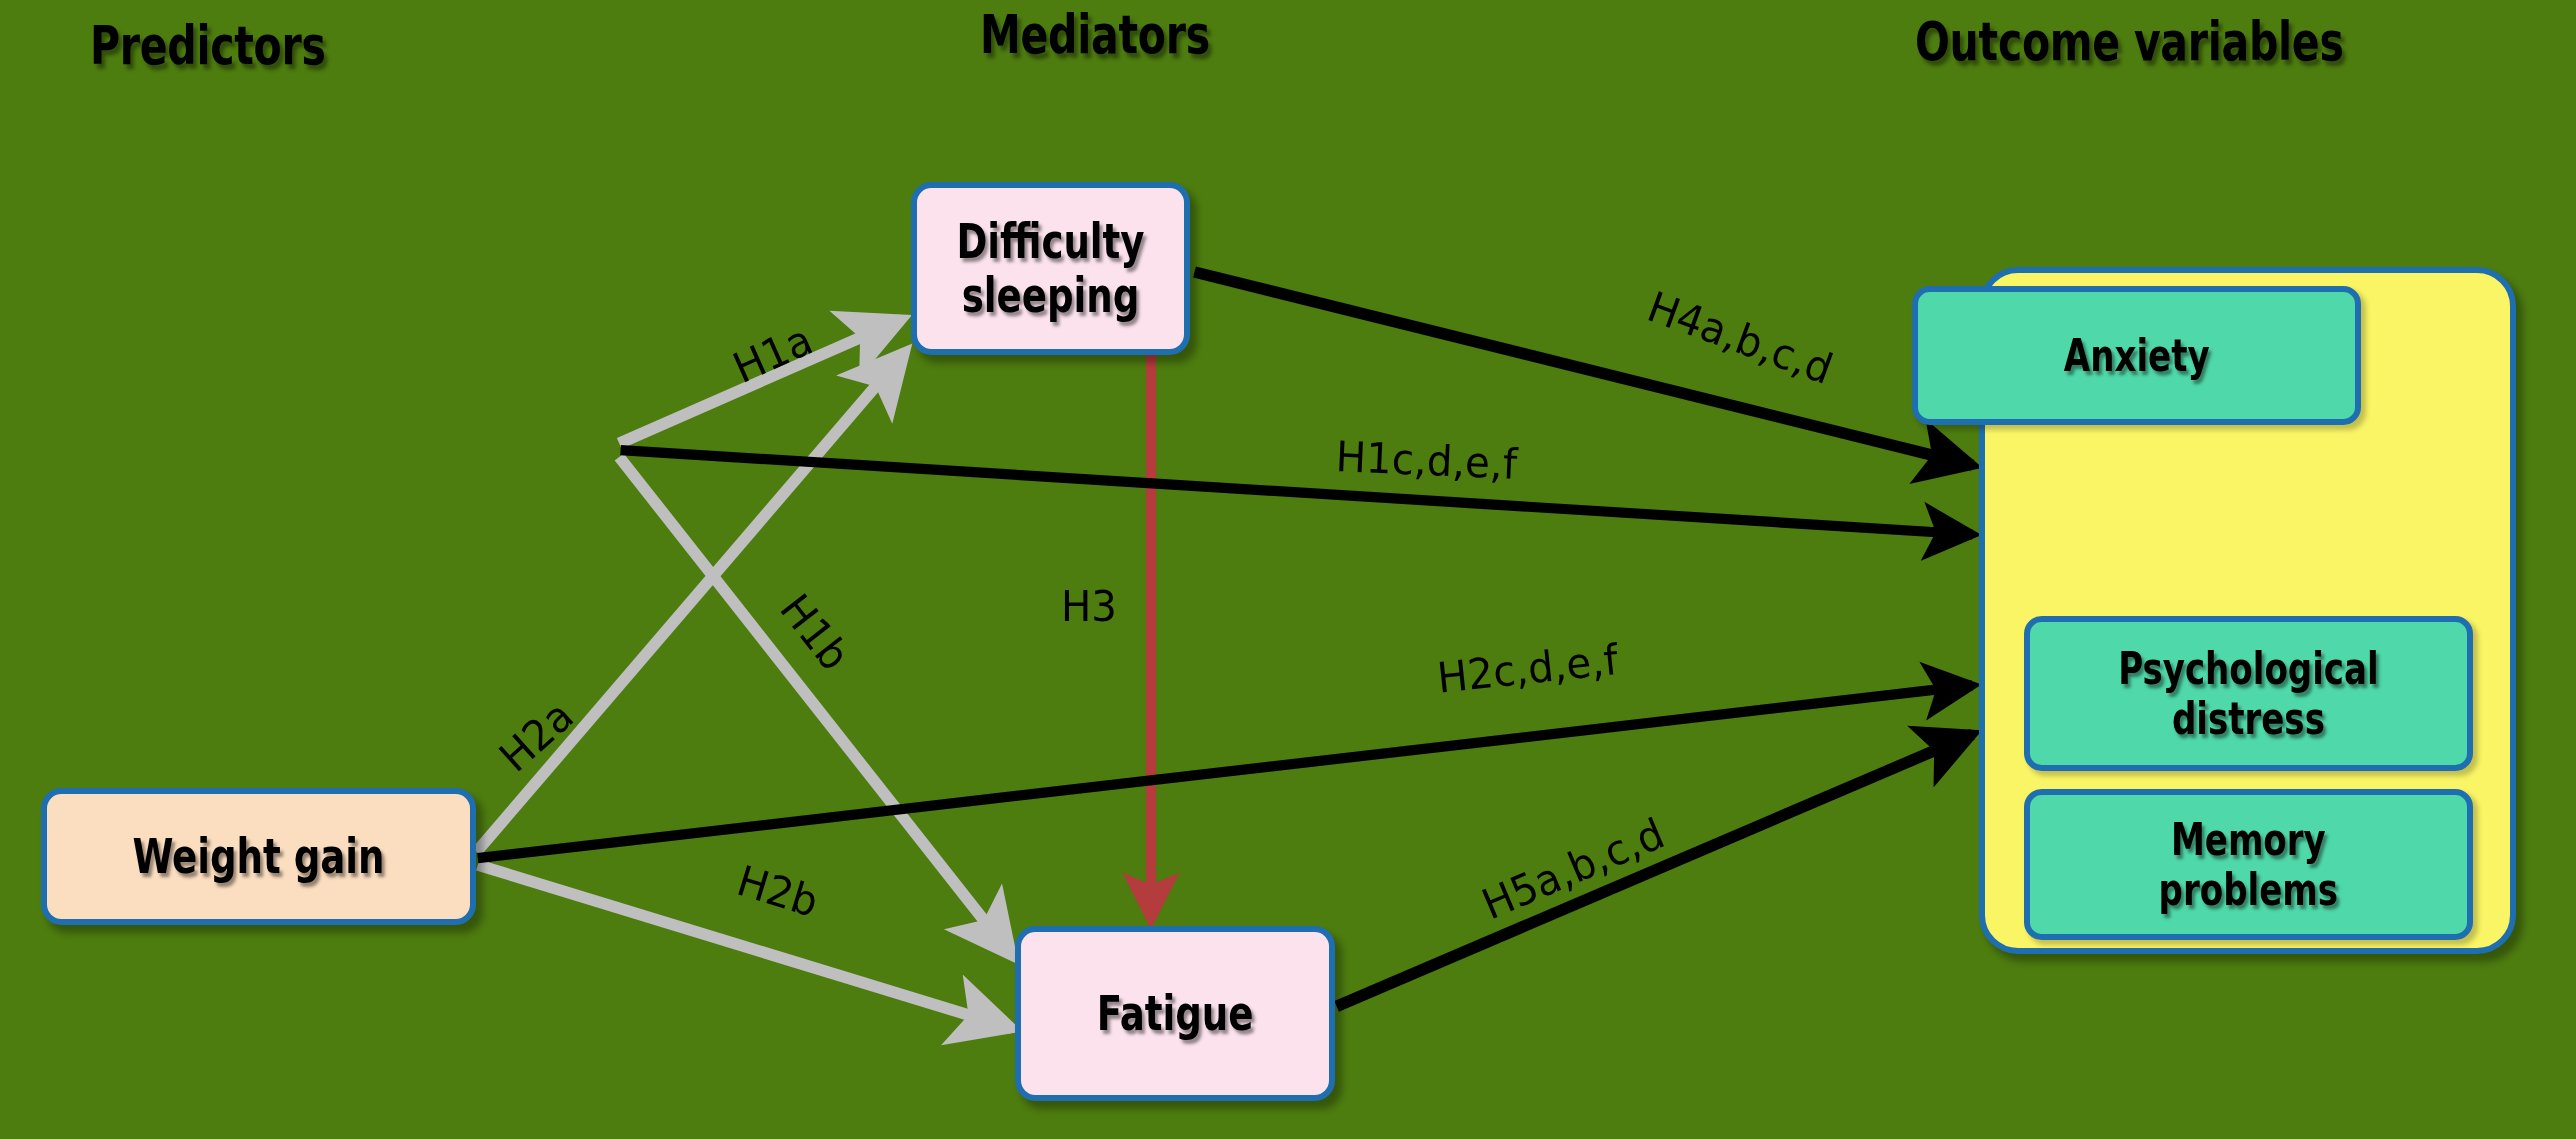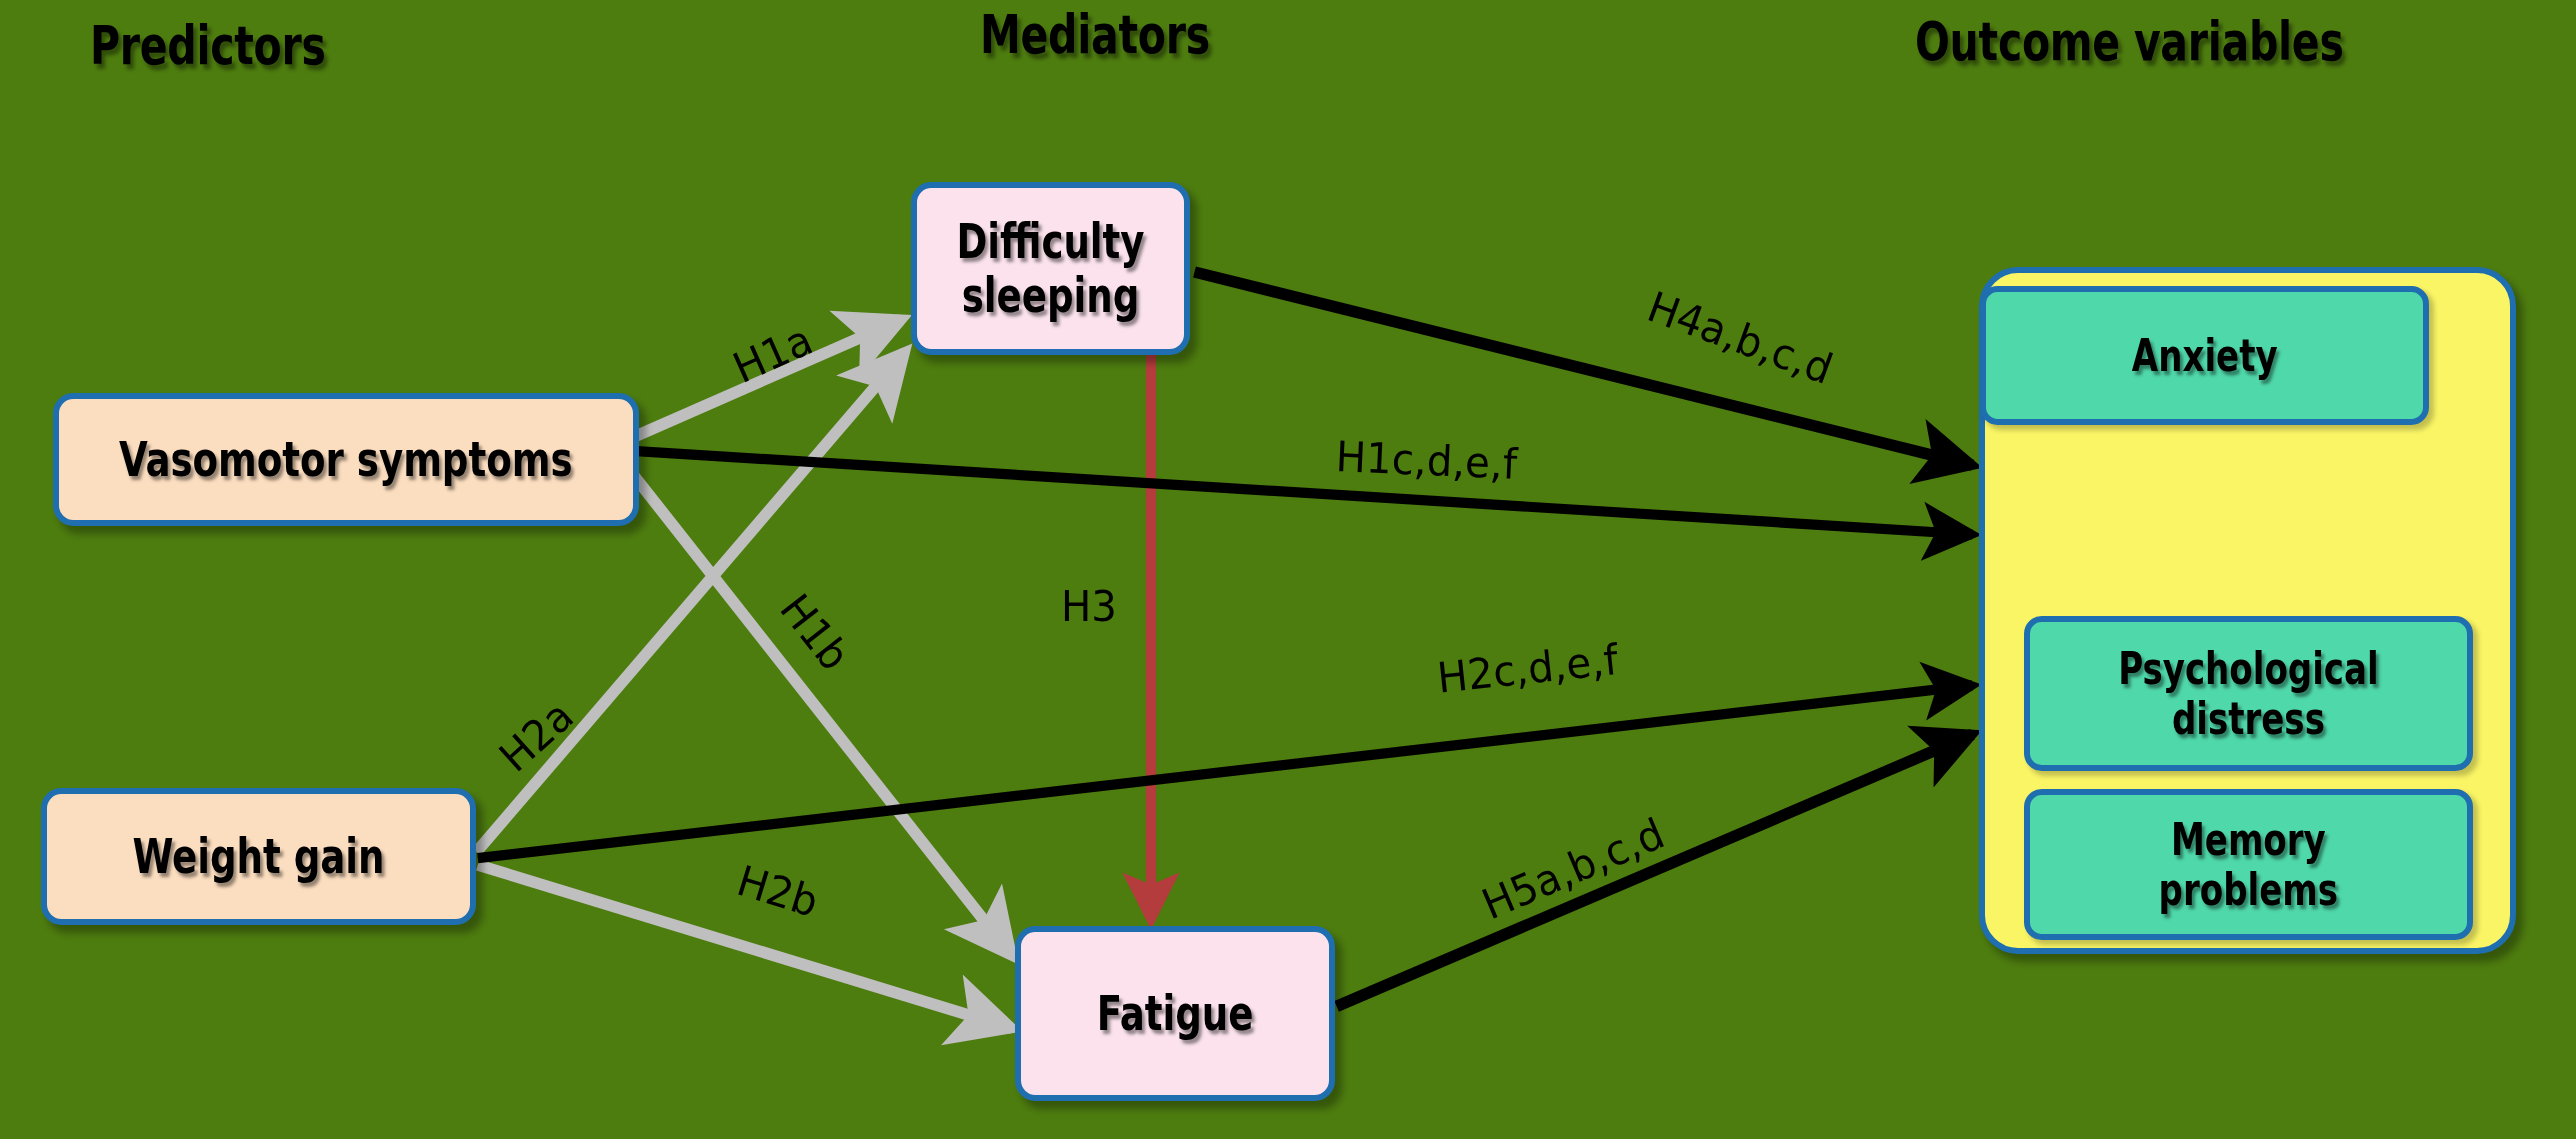--- a/index.html
+++ b/index.html
@@ -124,39 +124,36 @@
       <line x1="702" y1="1262" x2="2900" y2="1008" stroke="#000000" stroke-width="15" marker-end="url(#ah-black)"></line>
     </g>
     <g>
       <line x1="1756" y1="400" x2="2900" y2="684" stroke="#000000" stroke-width="17" marker-end="url(#ah-black)"></line>
     </g>
     <g>
       <line x1="1965" y1="1480" x2="2900" y2="1080" stroke="#000000" stroke-width="17" marker-end="url(#ah-black)"></line>
     </g>
   </svg>
 
-  <div class="node predictor" style="left:53px; top:393px; width:586px; height:133px;">
-    <span style="font-size:48px;">Vasomotor symptoms</span>
-  </div>
 
   <div class="node predictor" style="left:41px; top:788px; width:435px; height:137px;">
     <span style="font-size:48px;">Weight gain</span>
   </div>
 
   <div class="node mediator" style="left:911px; top:182px; width:279px; height:173px;">
     <span style="font-size:48px;">Difficulty sleeping</span>
   </div>
 
   <div class="node mediator" style="left:1015px; top:926px; width:320px; height:175px;">
     <span style="font-size:48px;">Fatigue</span>
   </div>
 
   <div class="outcome-panel" style="left:1979px; top:267px; width:537px; height:687px;"></div>
 
-  <div class="node outcome" style="left:1980px; top:286px; width:449px; height:139px;">
+  <div class="node outcome" style="left:1912px; top:286px; width:449px; height:139px;">
     <span style="font-size:44px;">Anxiety</span>
   </div>
 
 
   <div class="node outcome" style="left:2024px; top:616px; width:449px; height:155px;text-align:center;">
     <span style="font-size:44px; white-space:pre-line;">Psychological
 distress</span>
   </div>
 
   <div class="node outcome" style="left:2024px; top:789px; width:449px; height:151px;">

